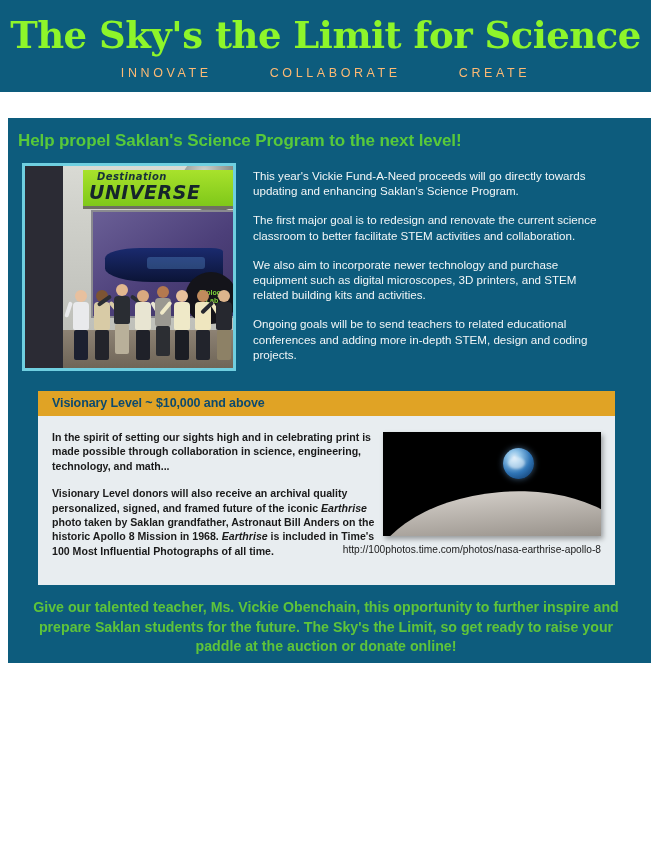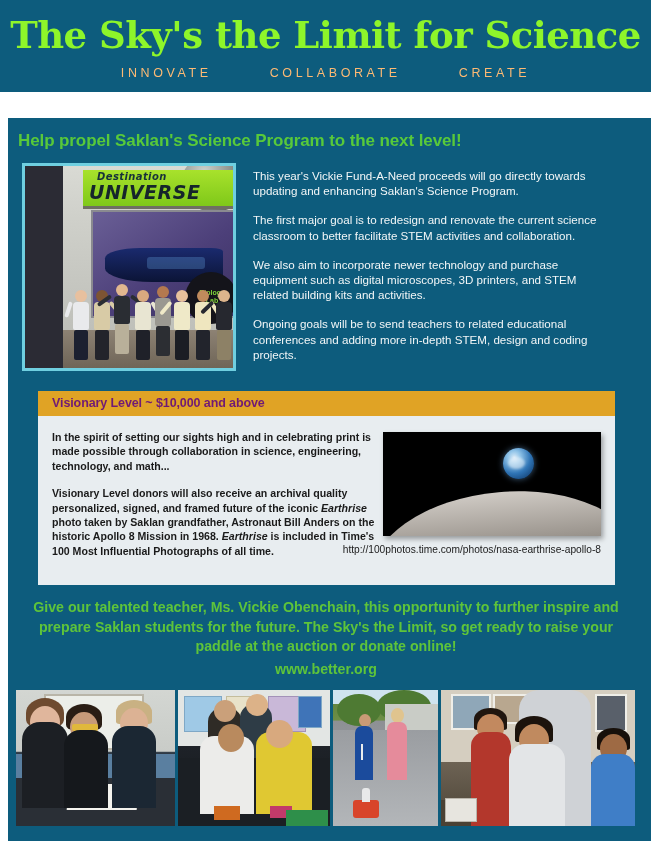--- a/index.html
+++ b/index.html
@@ -2,21 +2,21 @@
 <html><head>
 <meta charset="utf-8">
 <style>
   html,body{margin:0;padding:0;}
   body{
     width:651px;height:841px;
     background:#ffffff;
     font-family:"Liberation Sans", sans-serif;
     overflow:hidden;
   }
-  .page{position:relative;width:651px;height:841px;background:#ffffff;overflow:hidden;}
+  .page{position:relative;width:651px;height:663px;background:#ffffff;overflow:hidden;}
 
   
   .header{
     position:absolute;left:0;top:0;width:651px;height:92px;
     background:#0d5c7d;
   }
   .header-title{
     position:absolute;left:0;top:13px;width:651px;
     text-align:center;
     font-family:"DejaVu Serif", serif;
@@ -119,21 +119,21 @@
   .vis-box{
     position:absolute;left:38px;top:391px;width:577px;height:194px;
     background:#e8edf0;
   }
   .vis-head{
     position:absolute;left:0;top:0;width:577px;height:25px;
     background:#e0a325;
   }
   .vis-head .t{
     position:absolute;left:14px;top:5px;
-    font-size:12.5px;font-weight:bold;color:#701a75;letter-spacing:-0.1px;
+    font-size:12.5px;font-weight:bold;color:#0c4a6e;letter-spacing:-0.1px;
   }
   .vis-body{position:absolute;left:0;top:25px;width:577px;height:169px;}
   .vis-text{
     position:absolute;left:14px;top:14px;width:330px;
     font-size:10.6px;line-height:14.4px;color:#1a1a1a;font-weight:bold;
   }
   .vis-text p{margin:0 0 13px 0;}
   .vis-text p:last-child{margin-bottom:0;}
   .vis-text i{font-style:italic;}
 

